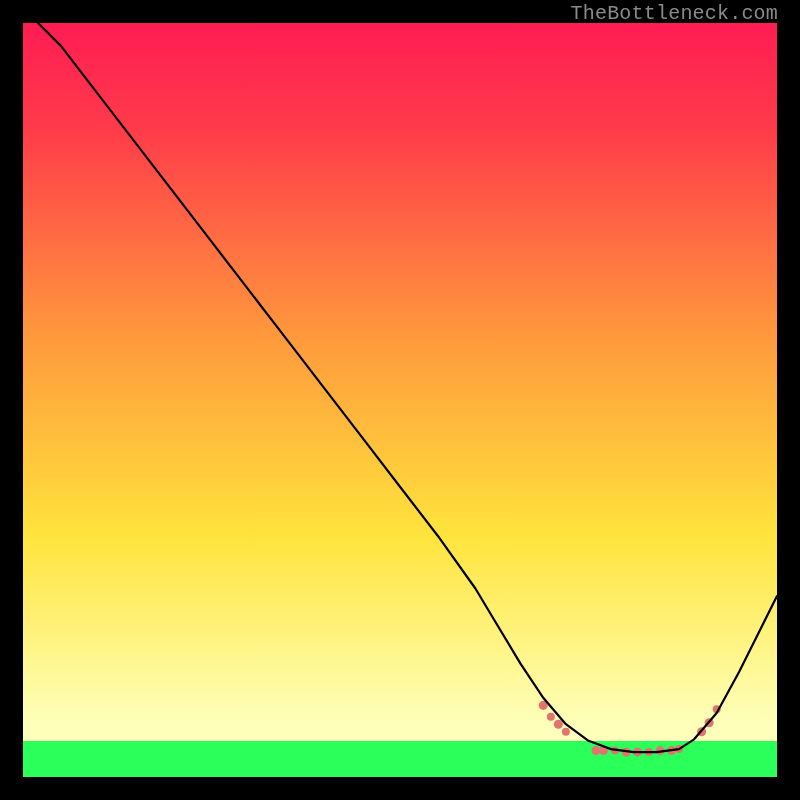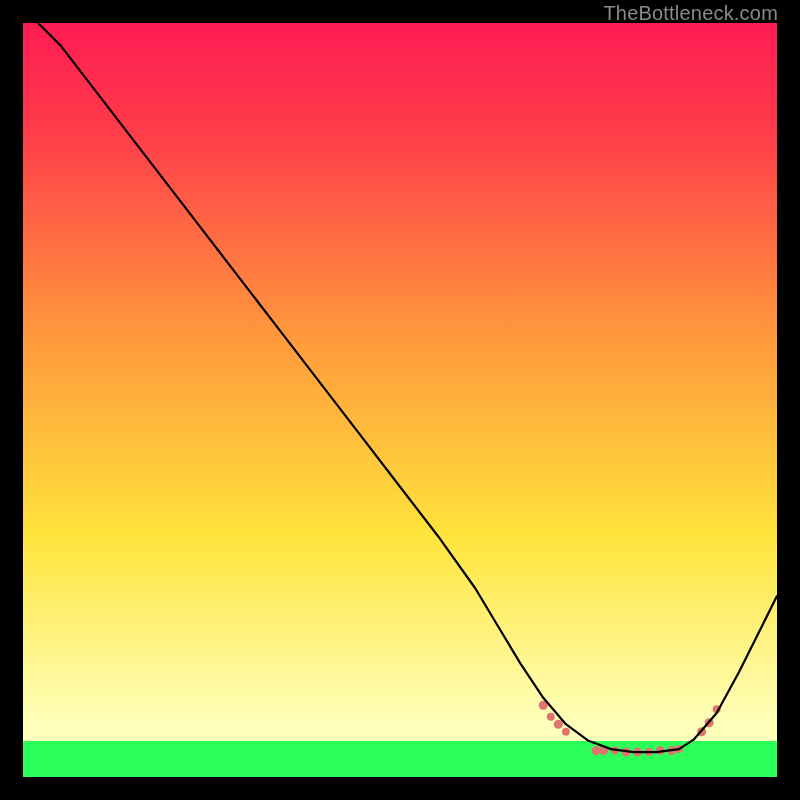--- a/index.html
+++ b/index.html
@@ -5,20 +5,21 @@
   * { margin: 0; padding: 0; box-sizing: border-box; }
   html, body { width: 800px; height: 800px; overflow: hidden; }
   body { background: #000; font-family: Arial, Helvetica, sans-serif; }
 
   .canvas {
     position: absolute;
     inset: 0;
     width: 800px;
     height: 600px;
     background: #000;
+    font-family: Liberation Mono, monospace;
   }
 
   .plot-area {
     position: absolute;
     left: 23px;
     top: 23px;
     width: 754px;
     height: 754px;
     
     background: linear-gradient(

